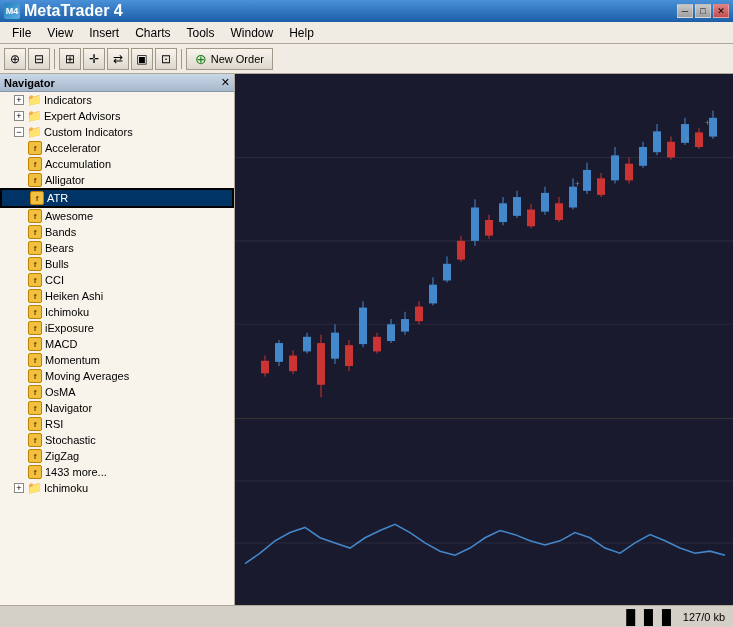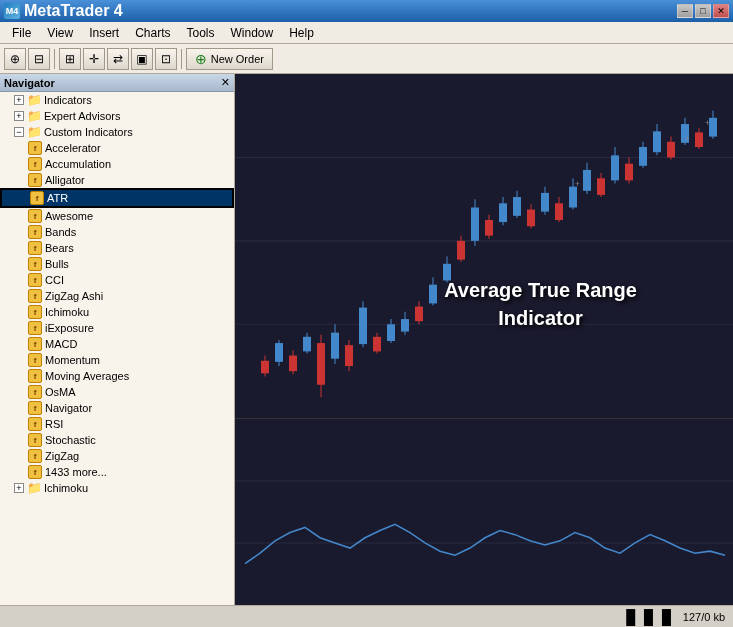--- a/index.html
+++ b/index.html
@@ -175,21 +175,21 @@
         <span>Bulls</span>
       </div>
 
       <div class="nav-item indent2">
         <div class="icon">f</div>
         <span>CCI</span>
       </div>
 
       <div class="nav-item indent2">
         <div class="icon">f</div>
-        <span>ZigZag Ashi</span>
+        <span>Heiken Ashi</span>
       </div>
 
       <div class="nav-item indent2">
         <div class="icon">f</div>
         <span>Ichimoku</span>
       </div>
 
       <div class="nav-item indent2">
         <div class="icon">f</div>
         <span>iExposure</span>
@@ -400,21 +400,20 @@
           415,112
           430,118
           445,125
           460,130
           475,128
           490,132
         " fill="none" stroke="#4488cc" stroke-width="1.5"></polyline>
       </svg>
     </div>
 
-    <div class="atr-label" style="position:absolute; top:38%; left:42%; color:white; font-size:20px; font-weight:bold; text-align:center; line-height:1.4; text-shadow:2px 2px 4px #000;">Average True Range<br>Indicator</div>
   </div>
 </div>
 
 <div class="status-bar">
   <span class="status-text"></span>
   <div style="display:flex; align-items:center; gap:8px;">
     <span style="font-size:14px; letter-spacing:-1px;">▐▌▐▌▐▌</span>
     <span class="status-text">127/0 kb</span>
   </div>
 </div>

